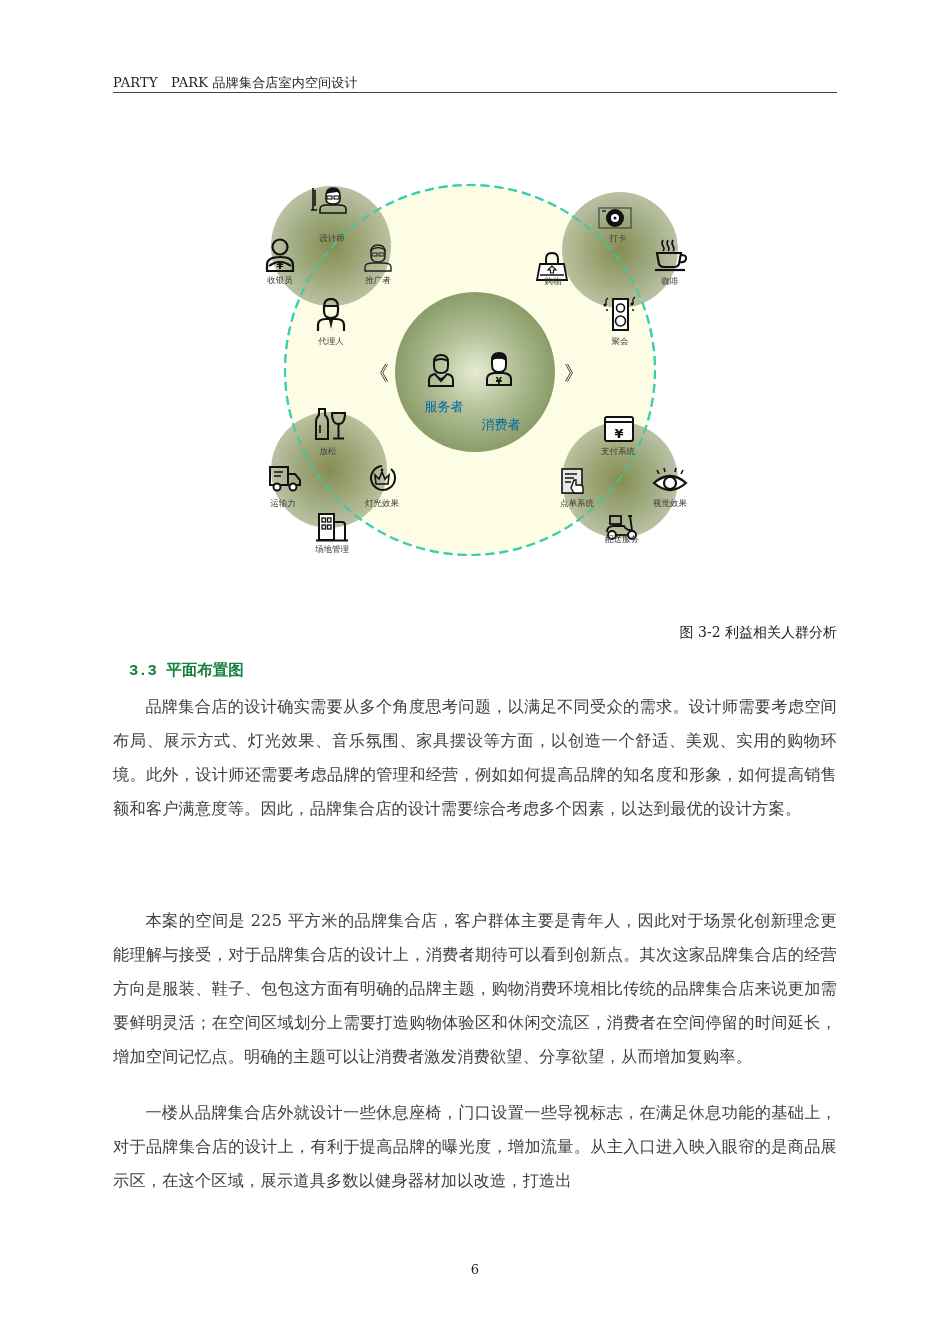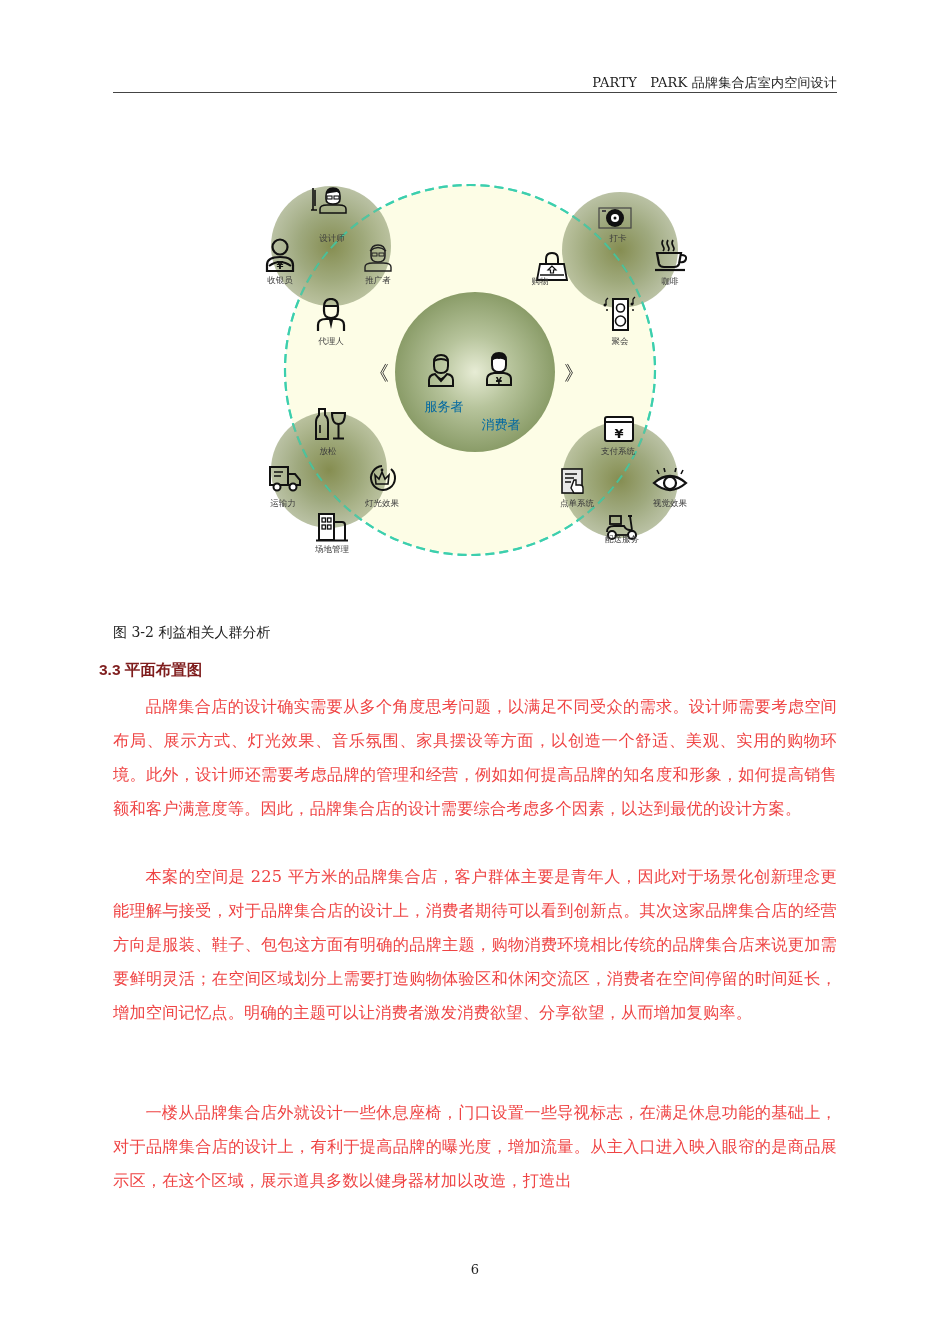--- a/index.html
+++ b/index.html
@@ -1,34 +1,34 @@
 <!DOCTYPE html>
 <html><head>
 <meta charset="utf-8">
 <style>
   html, body { margin:0; padding:0; background:#ffffff; }
   body { width:950px; height:1344px; position:relative; overflow:hidden;
          font-family: "DejaVu Serif", "Liberation Serif", serif; color:#1a1a1a; }
-  .header { position:absolute; left:113px; top:74px; width:724px; text-align:right;
+  .header { position:absolute; left:113px; top:74px; width:724px; text-align:left;
             font-size:13px; color:#222; letter-spacing:0.2px; }
   .header-rule { position:absolute; left:113px; top:92px; width:724px; height:0;
                  border-top:1.3px solid #444; }
   .figure { position:absolute; left:250px; top:180px; width:460px; height:400px; }
   .figure svg { position:absolute; left:0; top:0; }
   .lbl { position:absolute; font-size:8.5px; color:#3c3c3c; white-space:nowrap;
          transform:translateX(-50%);font-family:Liberation Serif, serif; }
   .center-lbl { position:absolute; font-size:13px; color:#0369a1; white-space:nowrap;
                 transform:translateX(-50%); }
   .icon { position:absolute; }
-  .caption { position:absolute; left:113px; top:624px; width:724px; text-align:left;
+  .caption { position:absolute; left:113px; top:624px; width:724px; text-align:right;
              font-size:14px; color:#222; }
-  .section-title { position:absolute; left:99px; top:660px; font-size:15.5px;
-                   font-weight:bold; font-family:Liberation Sans, sans-serif; color:#7f1d1d; }
+  .section-title { position:absolute; left:129px; top:660px; font-size:15.5px;
+                   font-weight:bold; font-family:Liberation Mono, monospace; color:#15803d; }
   .para { position:absolute; left:113px; width:724px; font-size:16.2px; line-height:34px;
-          text-align:justify; text-indent:2em; color:#ef4444; letter-spacing:0.2px; }
+          text-align:justify; text-indent:2em; color:#404040; letter-spacing:0.2px; }
   .page-num { position:absolute; left:0; width:950px; top:1262px; text-align:center;
               font-size:13px; color:#222; }
 </style>
 </head>
 <body>
 
 <div class="header">PARTY　PARK 品牌集合店室内空间设计</div>
 <div class="header-rule"></div>
 
 <div class="figure">
@@ -118,21 +118,21 @@
     <rect x="4" y="5" width="4" height="2" fill="#444"></rect>
   </svg>
   <div class="lbl" style="left:368px;top:53px">打卡</div>
 
   <svg class="icon" style="left:286px;top:72px" width="32" height="30" viewBox="0 0 32 30">
     <path d="M10 12 L10 7 Q10 1 16 1 Q22 1 22 7 L22 12" fill="none" stroke="#111" stroke-width="2"></path>
     <path d="M4 12 L28 12 L31 28 L1 28 Z" fill="#fff" stroke="#111" stroke-width="1.8"></path>
     <path d="M4 23 L28 23" stroke="#111" stroke-width="1.5"></path>
     <path d="M16 14 L12 18 L14.5 18 L14.5 21 L17.5 21 L17.5 18 L20 18 Z" fill="none" stroke="#111" stroke-width="1.2"></path>
   </svg>
-  <div class="lbl" style="left:290px;top:96px">购物</div>
+  <div class="lbl" style="left:303px;top:96px">购物</div>
 
   <svg class="icon" style="left:404px;top:58px" width="34" height="34" viewBox="0 0 34 34">
     <path d="M9 2 Q7 5 9 8 Q11 11 9 13 M14 2 Q12 5 14 8 Q16 11 14 13 M19 2 Q17 5 19 8 Q21 11 19 13" fill="none" stroke="#111" stroke-width="1.6"></path>
     <path d="M3 15 L27 15 L25 26 Q24 29 20 29 L10 29 Q6 29 5 26 Z" fill="none" stroke="#111" stroke-width="2.2"></path>
     <path d="M27 17 Q33 17 32 21 Q31 25 26 24" fill="none" stroke="#111" stroke-width="2"></path>
     <path d="M1 32 L31 32" stroke="#111" stroke-width="2.2"></path>
   </svg>
   <div class="lbl" style="left:420px;top:96px">咖啡</div>
 
   <svg class="icon" style="left:353px;top:115px" width="34" height="38" viewBox="0 0 34 38">
@@ -211,16 +211,16 @@
     <path d="M12 21 L24 21" stroke="#111" stroke-width="1.8"></path>
   </svg>
   <div class="lbl" style="left:372px;top:354px">配送服务</div>
 </div>
 
 <div class="caption">图 3-2  利益相关人群分析</div>
 
 <div class="section-title">3.3  平面布置图</div>
 
 <div class="para" style="top:690px">品牌集合店的设计确实需要从多个角度思考问题，以满足不同受众的需求。设计师需要考虑空间布局、展示方式、灯光效果、音乐氛围、家具摆设等方面，以创造一个舒适、美观、实用的购物环境。此外，设计师还需要考虑品牌的管理和经营，例如如何提高品牌的知名度和形象，如何提高销售额和客户满意度等。因此，品牌集合店的设计需要综合考虑多个因素，以达到最优的设计方案。</div>
-<div class="para" style="top:860px">本案的空间是 225 平方米的品牌集合店，客户群体主要是青年人，因此对于场景化创新理念更能理解与接受，对于品牌集合店的设计上，消费者期待可以看到创新点。其次这家品牌集合店的经营方向是服装、鞋子、包包这方面有明确的品牌主题，购物消费环境相比传统的品牌集合店来说更加需要鲜明灵活；在空间区域划分上需要打造购物体验区和休闲交流区，消费者在空间停留的时间延长，增加空间记忆点。明确的主题可以让消费者激发消费欲望、分享欲望，从而增加复购率。</div>
+<div class="para" style="top:904px">本案的空间是 225 平方米的品牌集合店，客户群体主要是青年人，因此对于场景化创新理念更能理解与接受，对于品牌集合店的设计上，消费者期待可以看到创新点。其次这家品牌集合店的经营方向是服装、鞋子、包包这方面有明确的品牌主题，购物消费环境相比传统的品牌集合店来说更加需要鲜明灵活；在空间区域划分上需要打造购物体验区和休闲交流区，消费者在空间停留的时间延长，增加空间记忆点。明确的主题可以让消费者激发消费欲望、分享欲望，从而增加复购率。</div>
 <div class="para" style="top:1096px">一楼从品牌集合店外就设计一些休息座椅，门口设置一些导视标志，在满足休息功能的基础上，对于品牌集合店的设计上，有利于提高品牌的曝光度，增加流量。从主入口进入映入眼帘的是商品展示区，在这个区域，展示道具多数以健身器材加以改造，打造出</div>
 
 <div class="page-num">6</div>
 
 </body></html>

